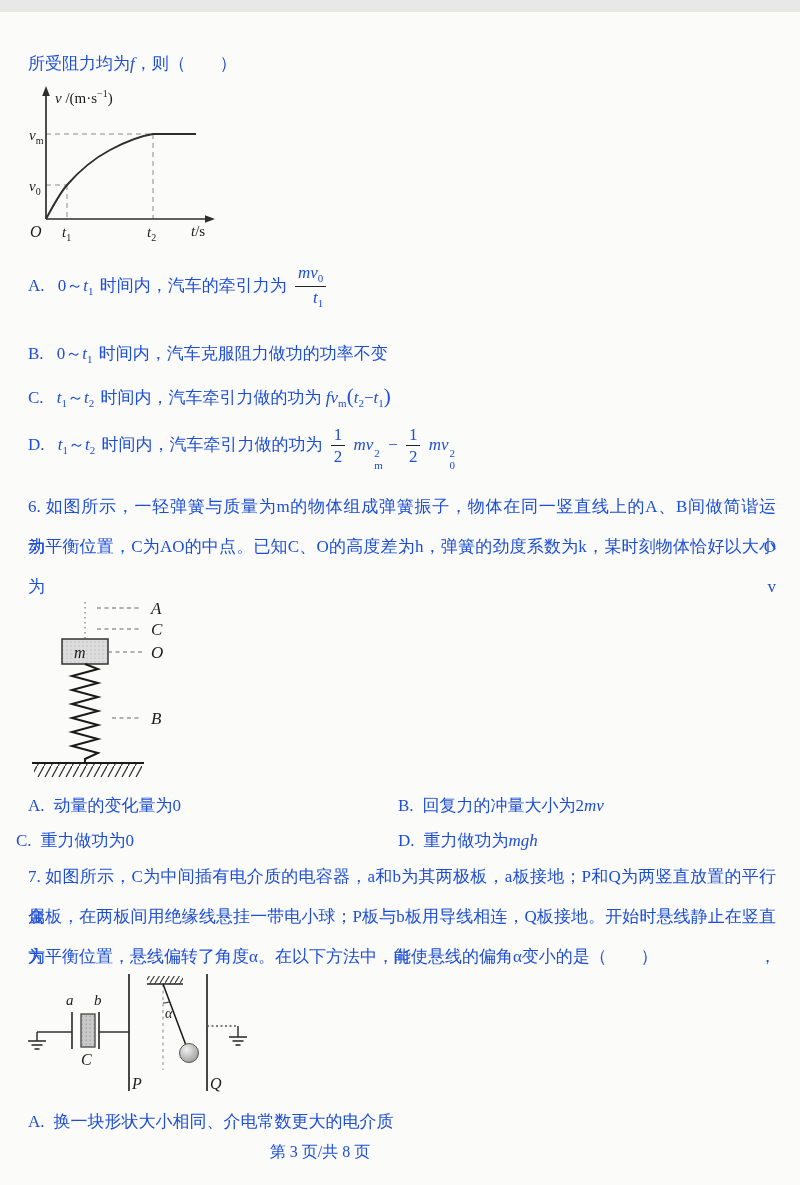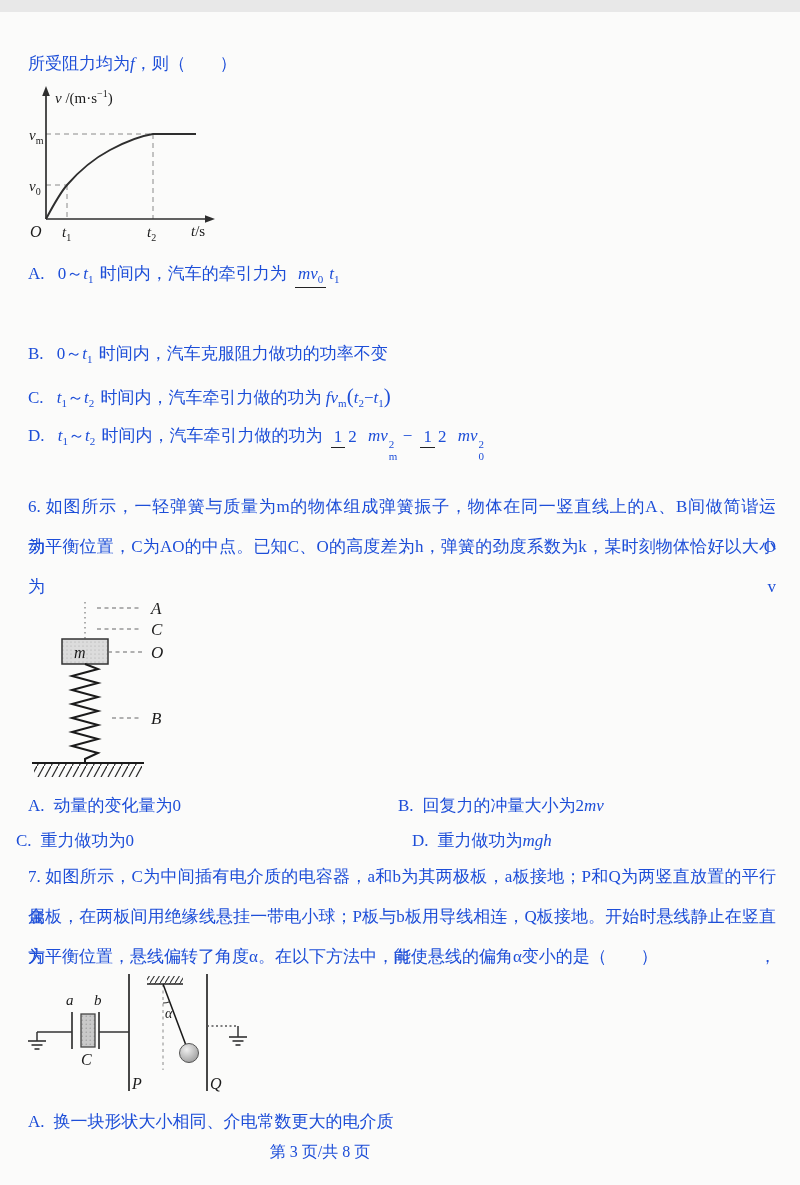--- a/index.html
+++ b/index.html
@@ -9,21 +9,21 @@
     background:#fbfbfa;color:#1d4ed8;overflow:hidden;
     font-family:"Liberation Serif","DejaVu Serif",serif;
   }
   .row{position:absolute;font-size:17px;white-space:nowrap;}
   .para-line{position:absolute;font-size:17px;width:748px;line-height:40px;white-space:nowrap;}
   .jl{white-space:normal;text-align:justify;text-align-last:justify;}
   .it{font-style:italic;font-family:"Liberation Serif","DejaVu Serif",serif;}
   sub{font-size:11px;}
   .opt-label{margin-right:9px;}
   .mseg{margin-right:2px;}
-  .frac{display:inline-flex;flex-direction:row;align-items:flex-start;vertical-align:middle;
+  .frac{display:inline-flex;flex-direction:column;align-items:flex-end;vertical-align:middle;
         margin:0 4px;text-align:center;line-height:1.25;}
   .fnum{border-bottom:1.3px solid #222;padding:0 3px;}
   .fden{padding:0 3px;}
   .stack{display:inline-flex;flex-direction:column;line-height:1;vertical-align:-7px;margin:0 1px 0 1px;}
   .ssup,.ssub{font-size:11px;line-height:1.1;}
   .paren{font-size:21px;}
   .footer{position:absolute;left:0;top:1130px;width:640px;text-align:center;font-size:16px;}
   svg{position:absolute;overflow:visible;}
   svg text{fill:#1b1b1b;}
 </style>
@@ -136,21 +136,21 @@
 
   <div class="row" style="left:28px;top:782px;">
     <span class="opt-label">A.</span><span>动量的变化量为0</span>
   </div>
   <div class="row" style="left:398px;top:782px;">
     <span class="opt-label">B.</span><span>回复力的冲量大小为</span><span>2</span><span class="it">mv</span>
   </div>
   <div class="row" style="left:16px;top:817px;">
     <span class="opt-label">C.</span><span>重力做功为0</span>
   </div>
-  <div class="row" style="left:412px;top:817px;">
+  <div class="row" style="left:398px;top:817px;">
     <span class="opt-label">D.</span><span>重力做功为</span><span class="it">mgh</span>
   </div>
 
   <div class="para-line jl" style="left:28px;top:845px;">7. 如图所示，C为中间插有电介质的电容器，a和b为其两极板，a板接地；P和Q为两竖直放置的平行金</div>
   <div class="para-line jl" style="left:28px;top:885px;">属板，在两板间用绝缘线悬挂一带电小球；P板与b板用导线相连，Q板接地。开始时悬线静止在竖直方向，</div>
   <div class="para-line" style="left:28px;top:925px;">为平衡位置，悬线偏转了角度α。在以下方法中，能使悬线的偏角α变小的是（　　）</div>
 
   <svg width="235" height="138" viewBox="0 0 235 138" style="left:25px;top:955px;">
     <defs>
       <pattern id="dotpat2" width="4" height="4" patternUnits="userSpaceOnUse">

